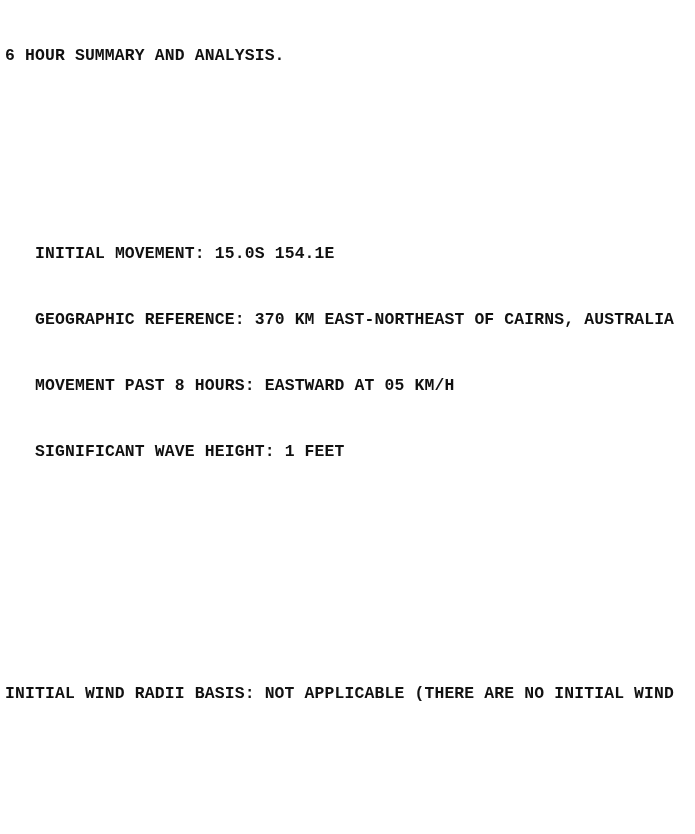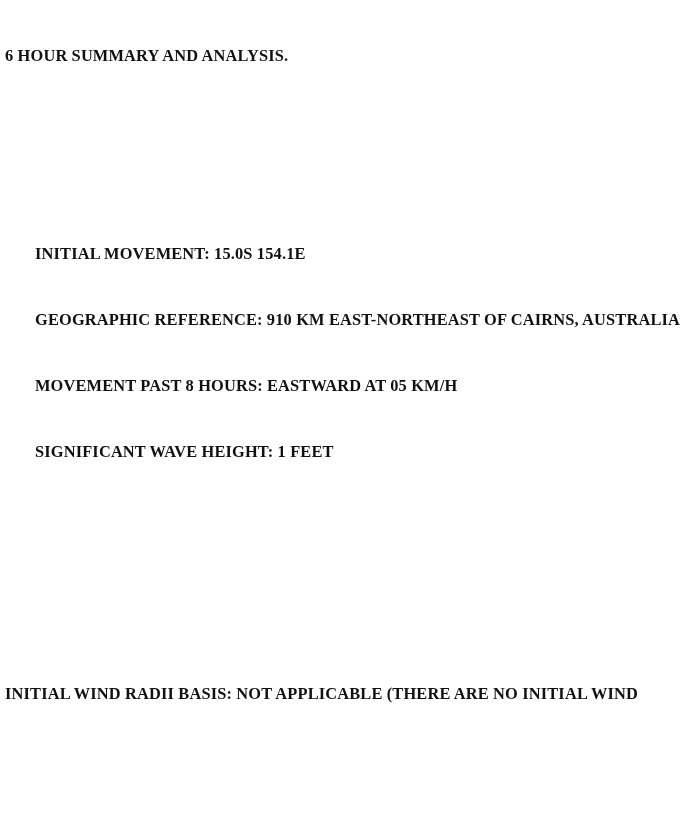--- a/index.html
+++ b/index.html
@@ -21,39 +21,38 @@
       font-weight: bold;
       font-size: 16.4px;
       line-height: 22px;
       color: #111111;
       white-space: pre;
       letter-spacing: 0.15px;
     }
     .line {
       display: block;
       height: 22px;
-      font-family: Liberation Serif, serif;
     }
     .indent {
       padding-left: 30px;
     }
     .blank {
       height: 22px;
     }
   </style>
 </head>
 <body>
 
 <div class="doc">
   <span class="line">6 HOUR SUMMARY AND ANALYSIS.</span>
   <span class="line blank"></span>
 
   <div>
     <span class="line indent">INITIAL MOVEMENT: 15.0S 154.1E</span>
-    <span class="line indent">GEOGRAPHIC REFERENCE: 910 KM EAST-NORTHEAST OF CAIRNS, AUSTRALIA</span>
+    <span class="line indent">GEOGRAPHIC REFERENCE: 370 KM EAST-NORTHEAST OF CAIRNS, AUSTRALIA</span>
     <span class="line indent">MOVEMENT PAST 8 HOURS: EASTWARD AT 05 KM/H</span>
     <span class="line indent">SIGNIFICANT WAVE HEIGHT: 1 FEET</span>
   </div>
   <span class="line blank"></span>
 
   <div>
     <span class="line">INITIAL WIND RADII BASIS: NOT APPLICABLE (THERE ARE NO INITIAL WIND</span>
     
   </div>
   

